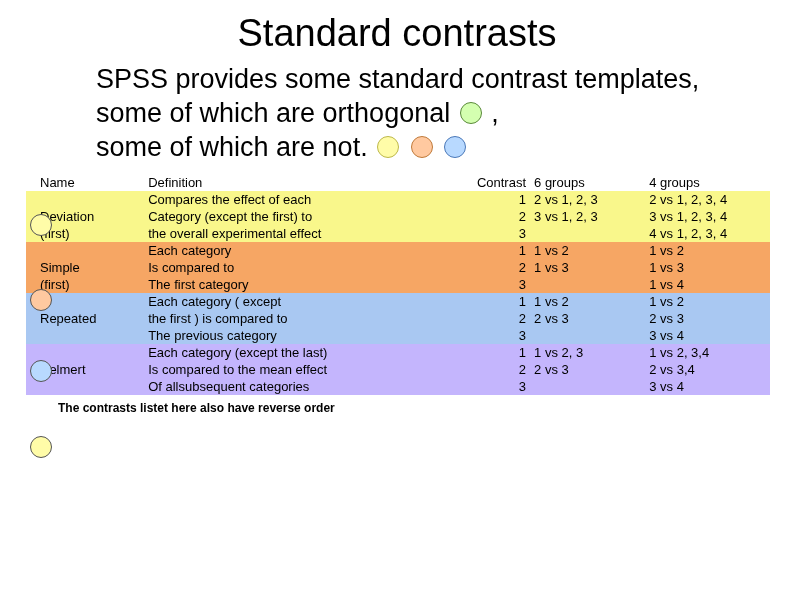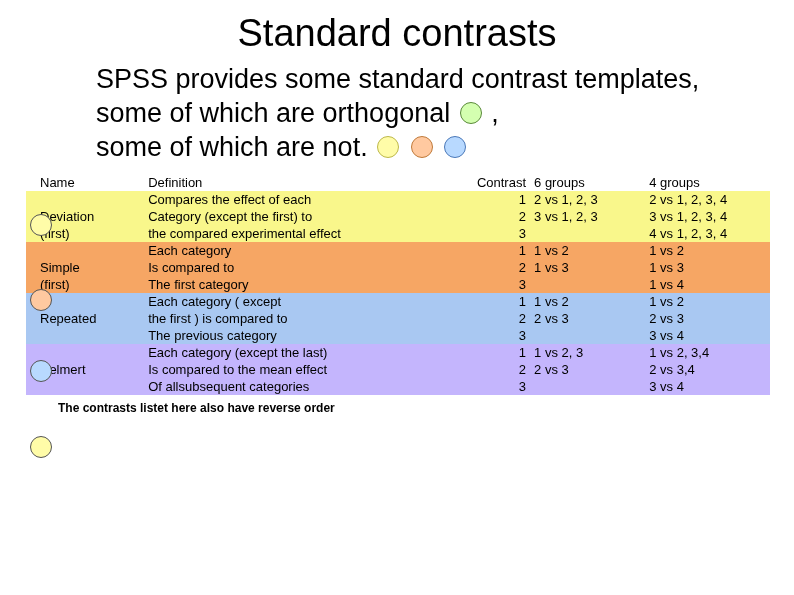--- a/index.html
+++ b/index.html
@@ -132,21 +132,21 @@
       </tr>
       <tr class="row-yellow">
         <td class="col-name">Deviation</td>
         <td class="col-def">Category (except the first) to</td>
         <td class="col-contr">2</td>
         <td class="col-3g">3 vs 1, 2, 3</td>
         <td class="col-4g">3 vs 1, 2, 3, 4</td>
       </tr>
       <tr class="row-yellow">
         <td class="col-name">(first)</td>
-        <td class="col-def">the compared experimental effect</td>
+        <td class="col-def">the overall experimental effect</td>
         <td class="col-contr">3</td>
         <td class="col-3g"></td>
         <td class="col-4g">4 vs 1, 2, 3, 4</td>
       </tr>
 
       <tr class="row-orange">
         <td class="col-name"></td>
         <td class="col-def">Each category</td>
         <td class="col-contr">1</td>
         <td class="col-3g">1 vs 2</td>

